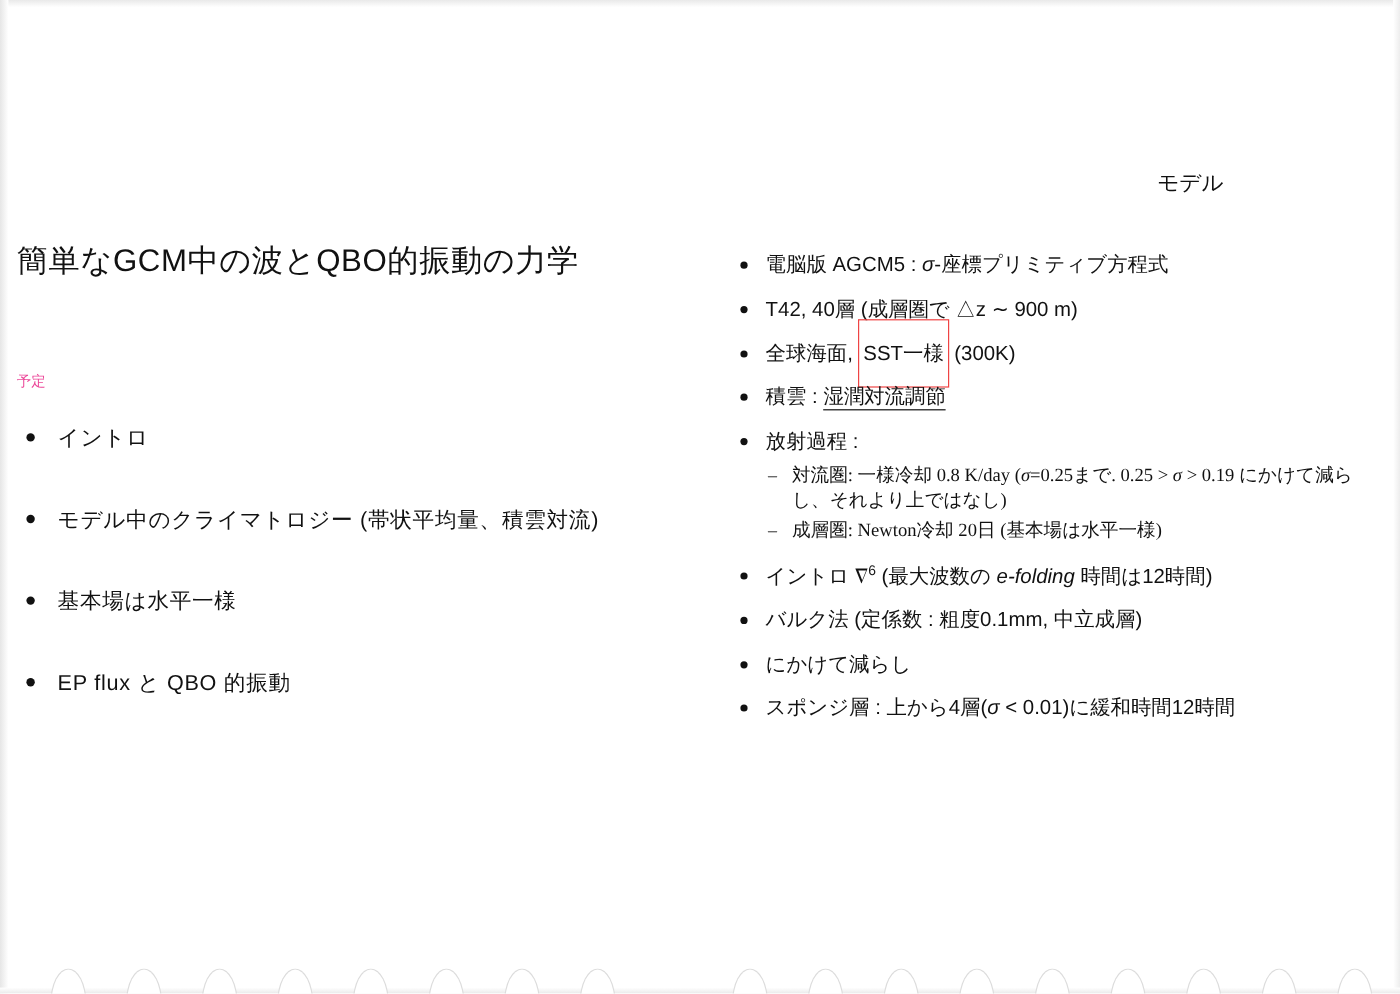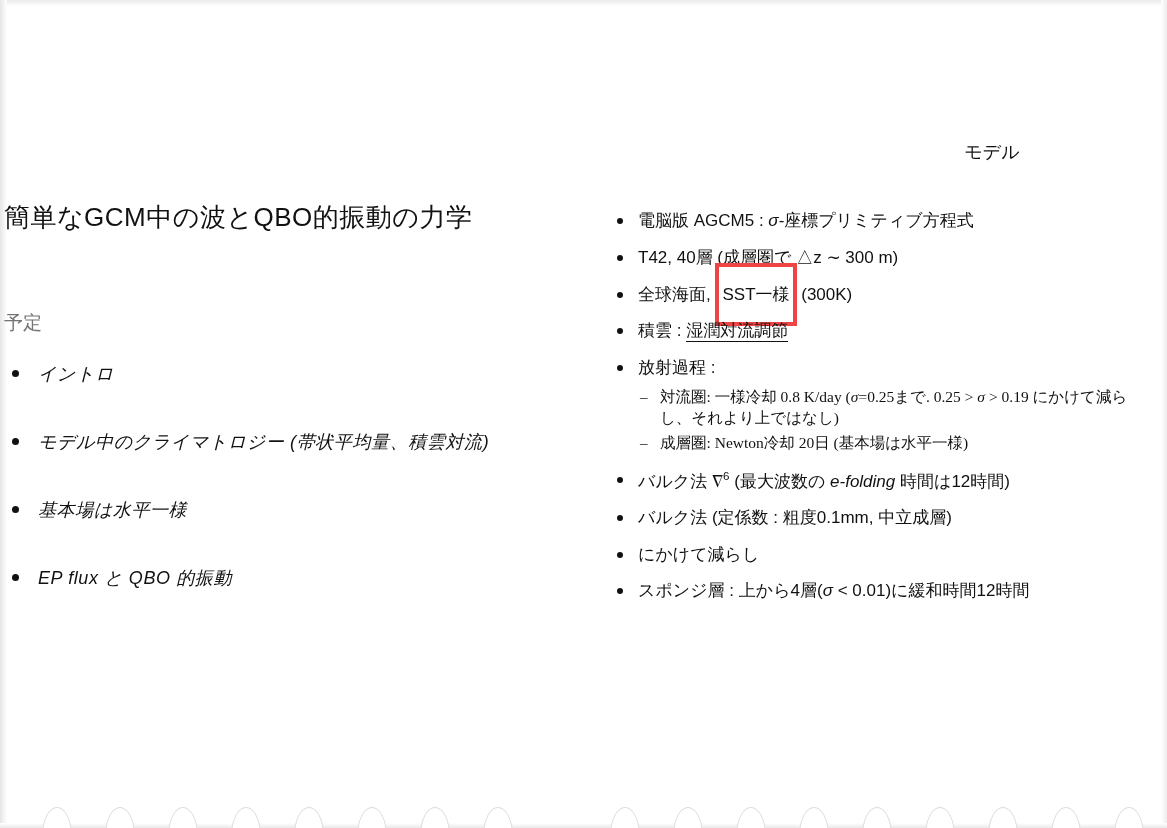--- a/index.html
+++ b/index.html
@@ -41,40 +41,39 @@
     background: linear-gradient(to top, #eaeaea, #ffffff);
   }
   .slide {
     position: absolute;
     inset: 0;
   }
 
   
   .left-col {
     position: absolute;
-    left: 4px;
+    left: 14px;
     top: 200px;
     width: 560px;
   }
   .main-title {
     font-size: 26px;
     letter-spacing: 0.5px;
     color: #111;
     white-space: nowrap;
   }
   .agenda-label {
     margin-top: 75px;
-    font-size: 19px;
-    color: #737373;
+    font-size: 12px;
+    color: #ec4899;
   }
   .agenda-list {
     margin: 26px 0 0 0;
     padding: 0;
     list-style: none;
-    font-style: italic;
   }
   .agenda-list li {
     position: relative;
     padding-left: 34px;
     margin-bottom: 44px;
     font-size: 18px;
     color: #111;
     letter-spacing: 0.6px;
   }
   .agenda-list li::before {
@@ -140,21 +139,21 @@
     font-family: Liberation Serif, serif;
   }
   .sub-list > li::before {
     content: "–";
     position: absolute;
     left: 2px;
     top: 0;
     font-size: 15px;
   }
   .boxed {
-    border: 4px solid #ef4444;
+    border: 1px solid #ef4444;
     padding: 18px 3px;
   }
   .underlined {
     border-bottom: 1px solid #111;
     padding-bottom: 1px;
     margin-top: 45px;
   }
   sub, sup {
     font-size: 0.68em;
   }
@@ -203,21 +202,21 @@
   <div class="right-col">
     <div class="right-heading">モデル</div>
 
     <ul class="model-list">
 
       <li>
         <span>電脳版 AGCM5 : </span><span class="it">σ</span><span>-座標プリミティブ方程式</span>
       </li>
 
       <li>
-        <span>T42, 40層 (成層圏で △z ∼ 300 m)</span>
+        <span>T42, 40層 (成層圏で △z ∼ 900 m)</span>
       </li>
 
       <li>
         <span>全球海面, </span><span class="boxed">SST一様</span><span> (300K)</span>
       </li>
 
       <li>
         <span>積雲 : </span><span class="underlined">湿潤対流調節</span>
       </li>
 
@@ -227,21 +226,21 @@
           <li>
             <span>対流圏: 一様冷却 0.8 K/day (</span><span class="it">σ</span><span>=0.25まで. 0.25 &gt; </span><span class="it">σ</span><span> &gt; 0.19 にかけて減らし、それより上ではなし)</span>
           </li>
           <li>
             <span>成層圏: Newton冷却 20日 (基本場は水平一様)</span>
           </li>
         </ul>
       </li>
 
       <li>
-        <span>バルク法 ∇</span><sup>6</sup><span> (最大波数の </span><span class="it">e-folding</span><span> 時間は12時間)</span>
+        <span>イントロ ∇</span><sup>6</sup><span> (最大波数の </span><span class="it">e-folding</span><span> 時間は12時間)</span>
       </li>
 
 
       <li>
         <span>バルク法 (定係数 : 粗度0.1mm, 中立成層)</span>
       </li>
 
       <li>
         <span>にかけて減らし</span>
       </li>

